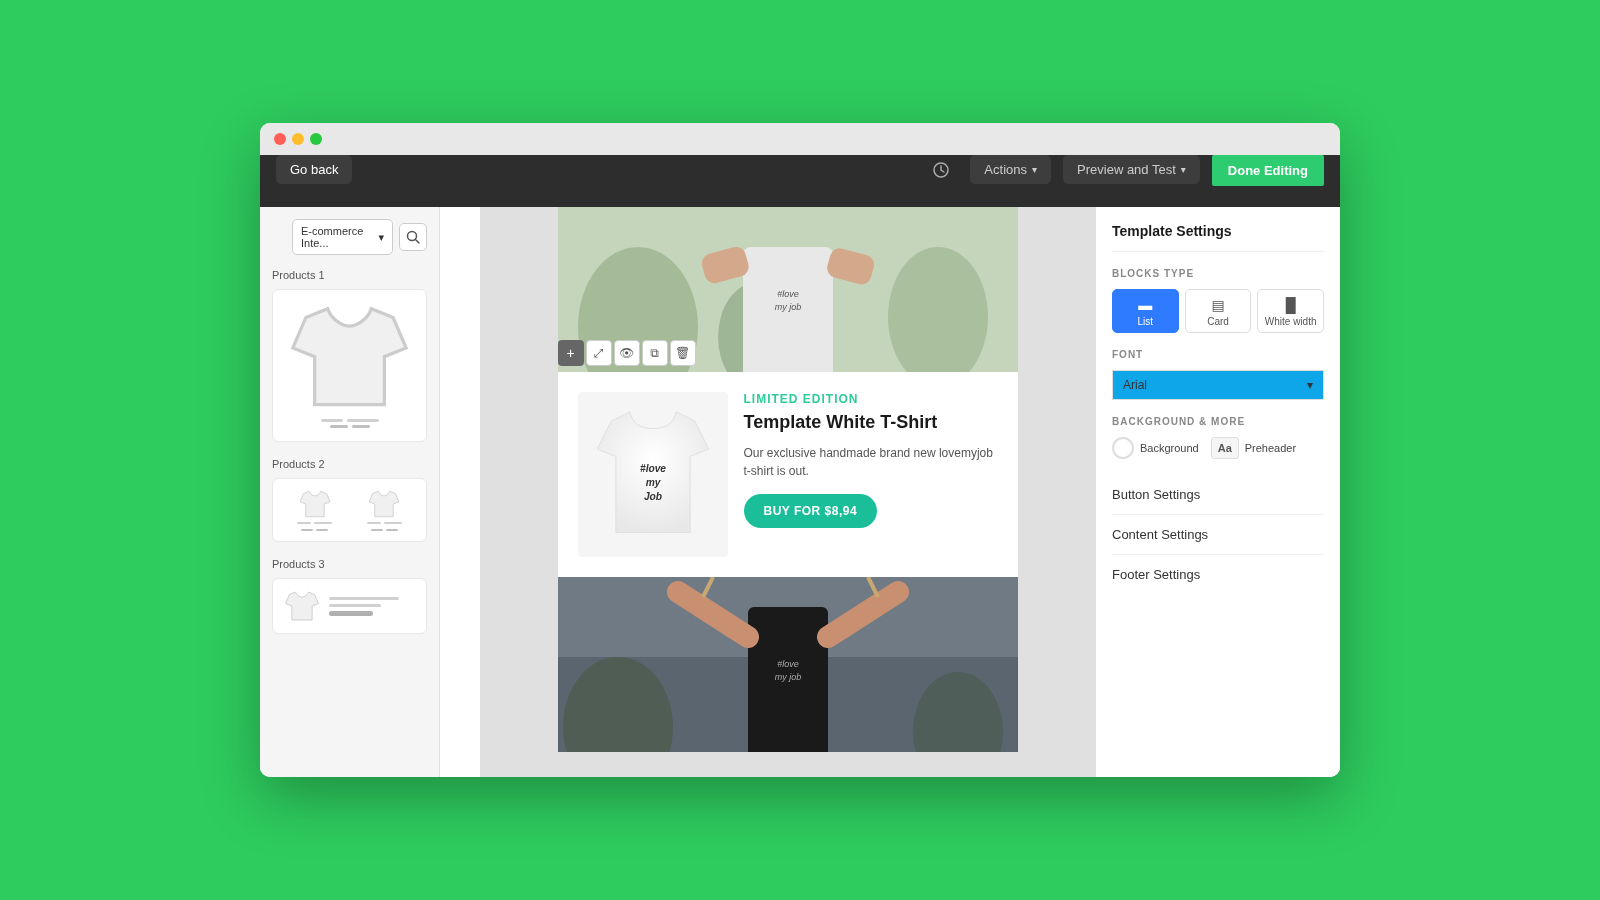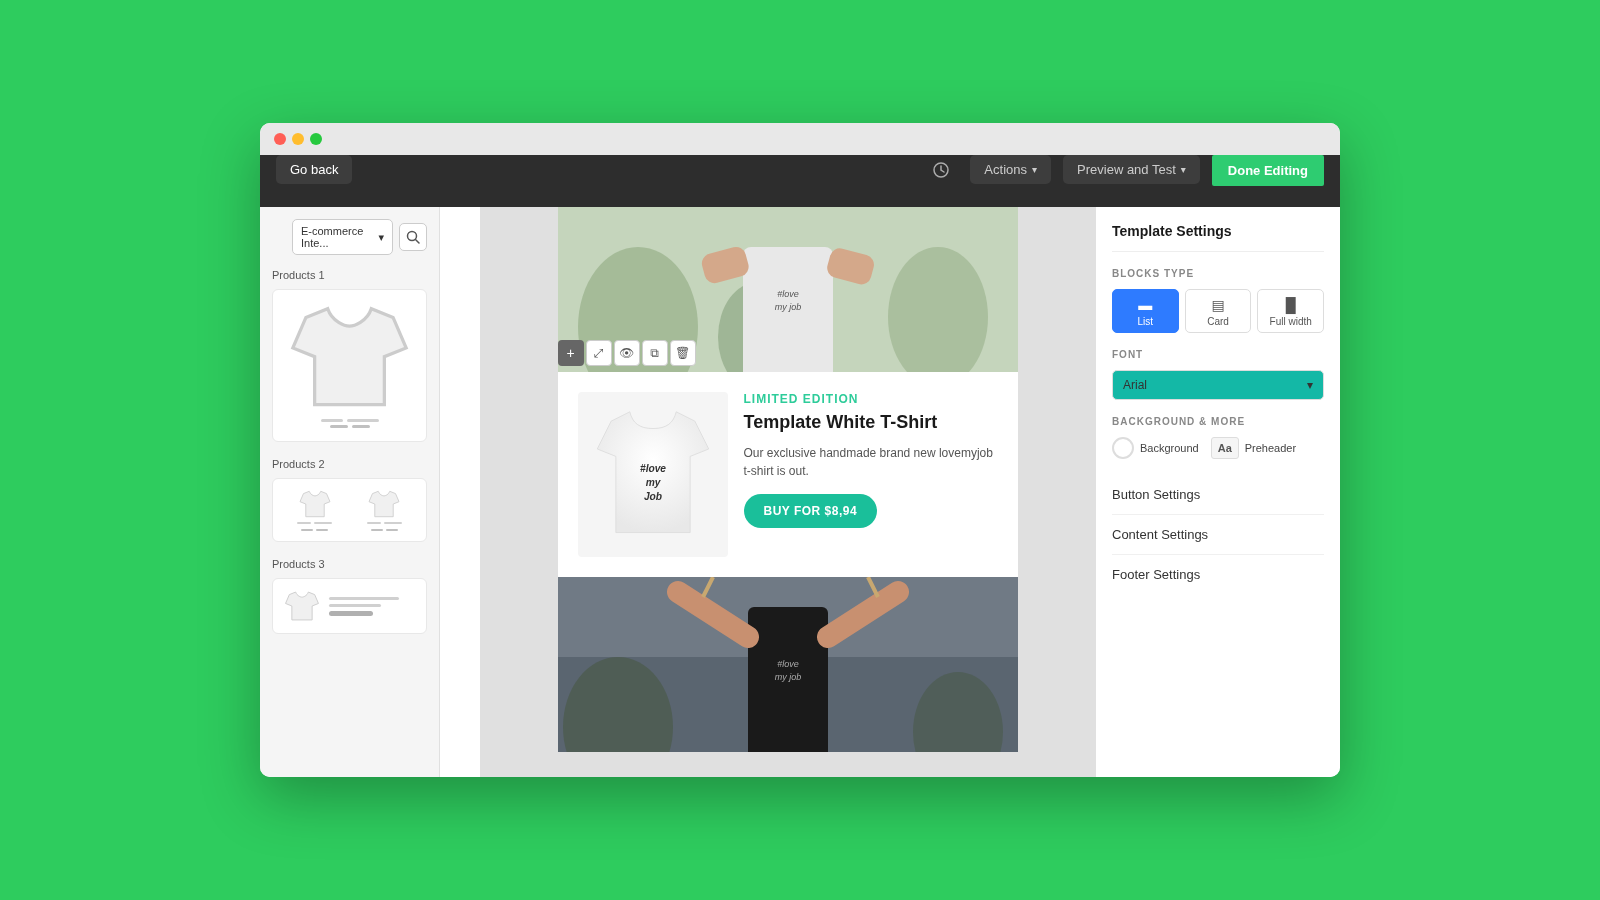--- a/index.html
+++ b/index.html
@@ -353,25 +353,25 @@
     }
     .block-type-icon {
       font-size: 14px;
       line-height: 1;
     }
 
     .font-section { margin-bottom: 16px; }
     .font-dropdown {
       width: 100%;
       border: 1px solid #ddd;
-      border-radius: 5px;
+      border-radius: 0;
       padding: 7px 10px;
       font-size: 12px;
       color: #333;
-      background: #14b8a6;
+      background: #0ea5e9;
       cursor: pointer;
       display: flex;
       align-items: center;
       justify-content: space-between;
     }
 
     .bg-section { margin-bottom: 16px; }
     .bg-row {
       display: flex;
       gap: 12px;
@@ -659,21 +659,21 @@
         <button class="block-type-btn active">
           <span class="block-type-icon">▬</span>
           <span>List</span>
         </button>
         <button class="block-type-btn">
           <span class="block-type-icon">▤</span>
           <span>Card</span>
         </button>
         <button class="block-type-btn">
           <span class="block-type-icon">█</span>
-          <span>Full width</span>
+          <span>White width</span>
         </button>
       </div>
 
       <div class="font-section">
         <div class="section-label">FONT</div>
         <div class="font-dropdown">
           <span>Arial</span>
           <span>▾</span>
         </div>
       </div>

